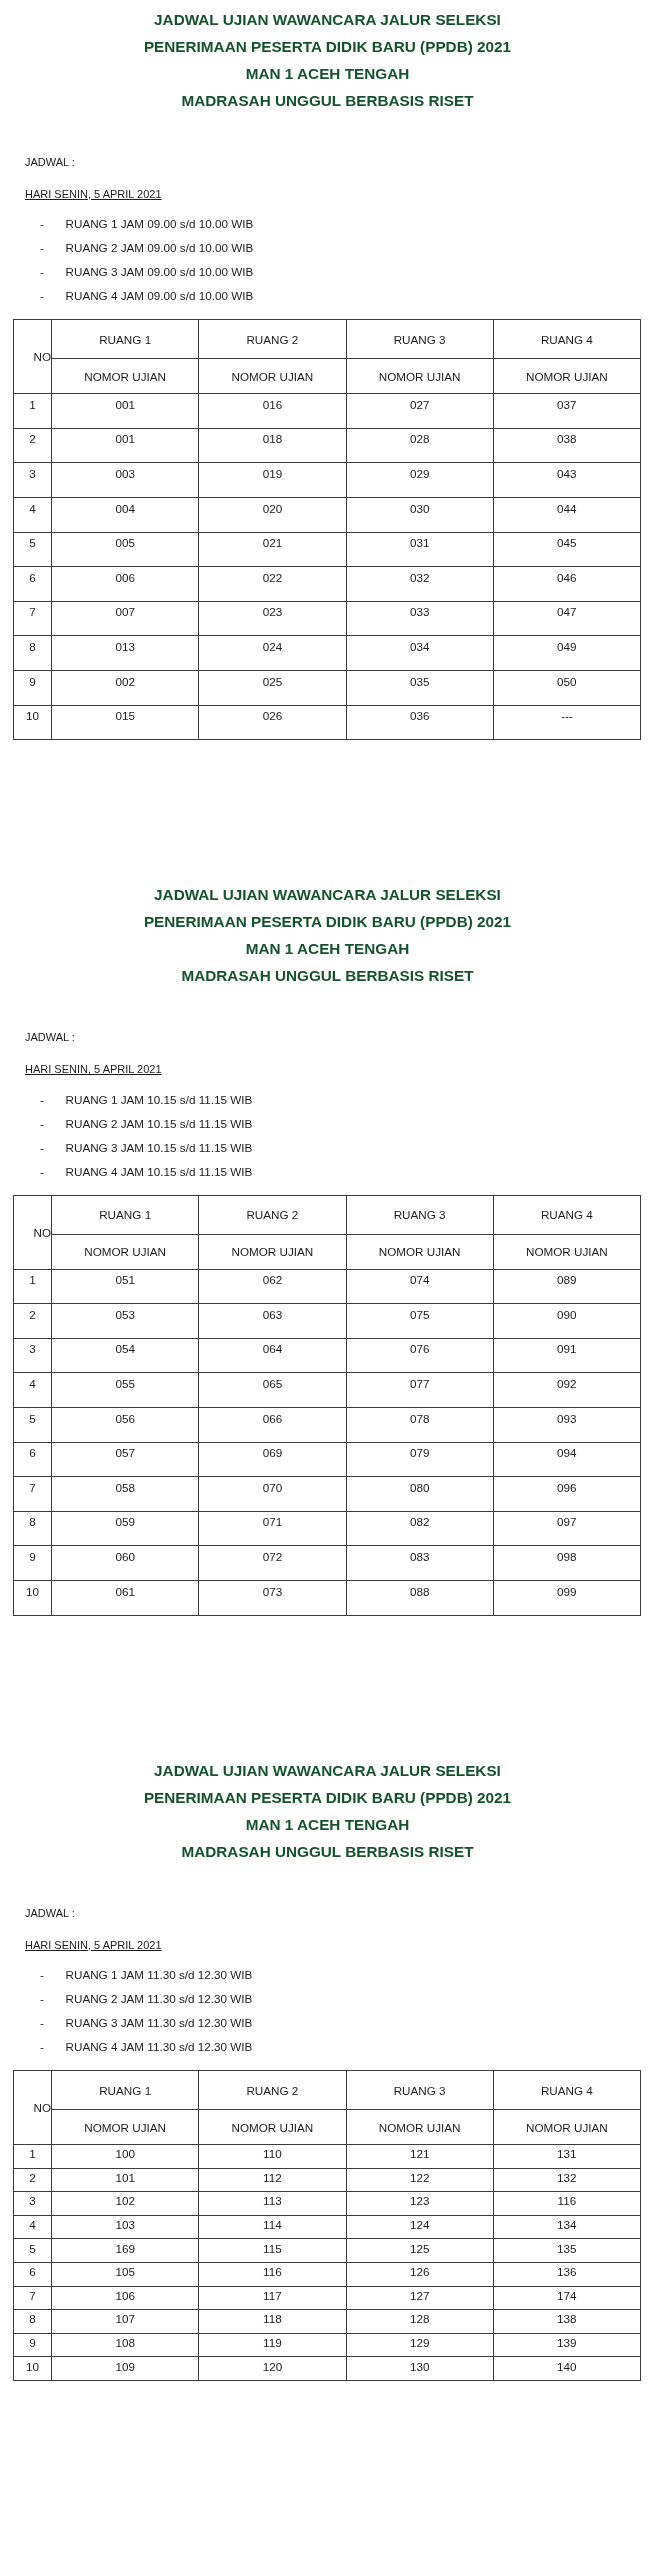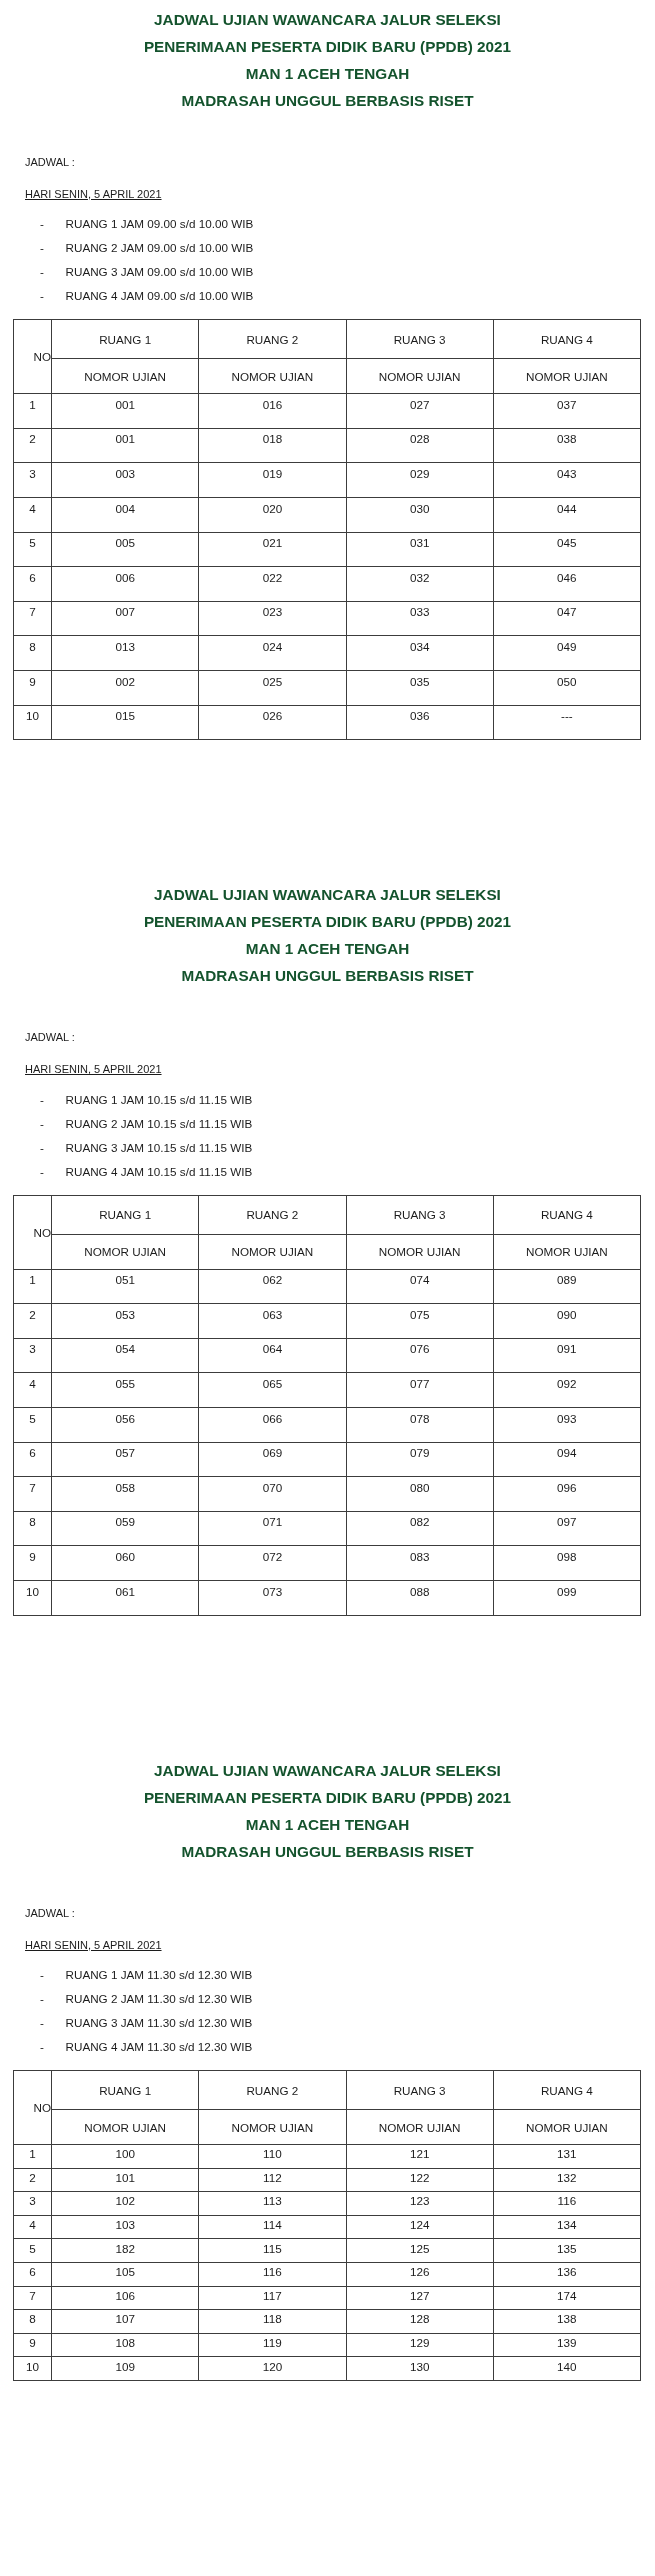--- a/index.html
+++ b/index.html
@@ -389,21 +389,21 @@
           </tr>
           <tr>
             <td>4</td>
             <td>103</td>
             <td>114</td>
             <td>124</td>
             <td>134</td>
           </tr>
           <tr>
             <td>5</td>
-            <td>182</td>
+            <td>169</td>
             <td>115</td>
             <td>125</td>
             <td>135</td>
           </tr>
           <tr>
             <td>6</td>
             <td>105</td>
             <td>116</td>
             <td>126</td>
             <td>136</td>

